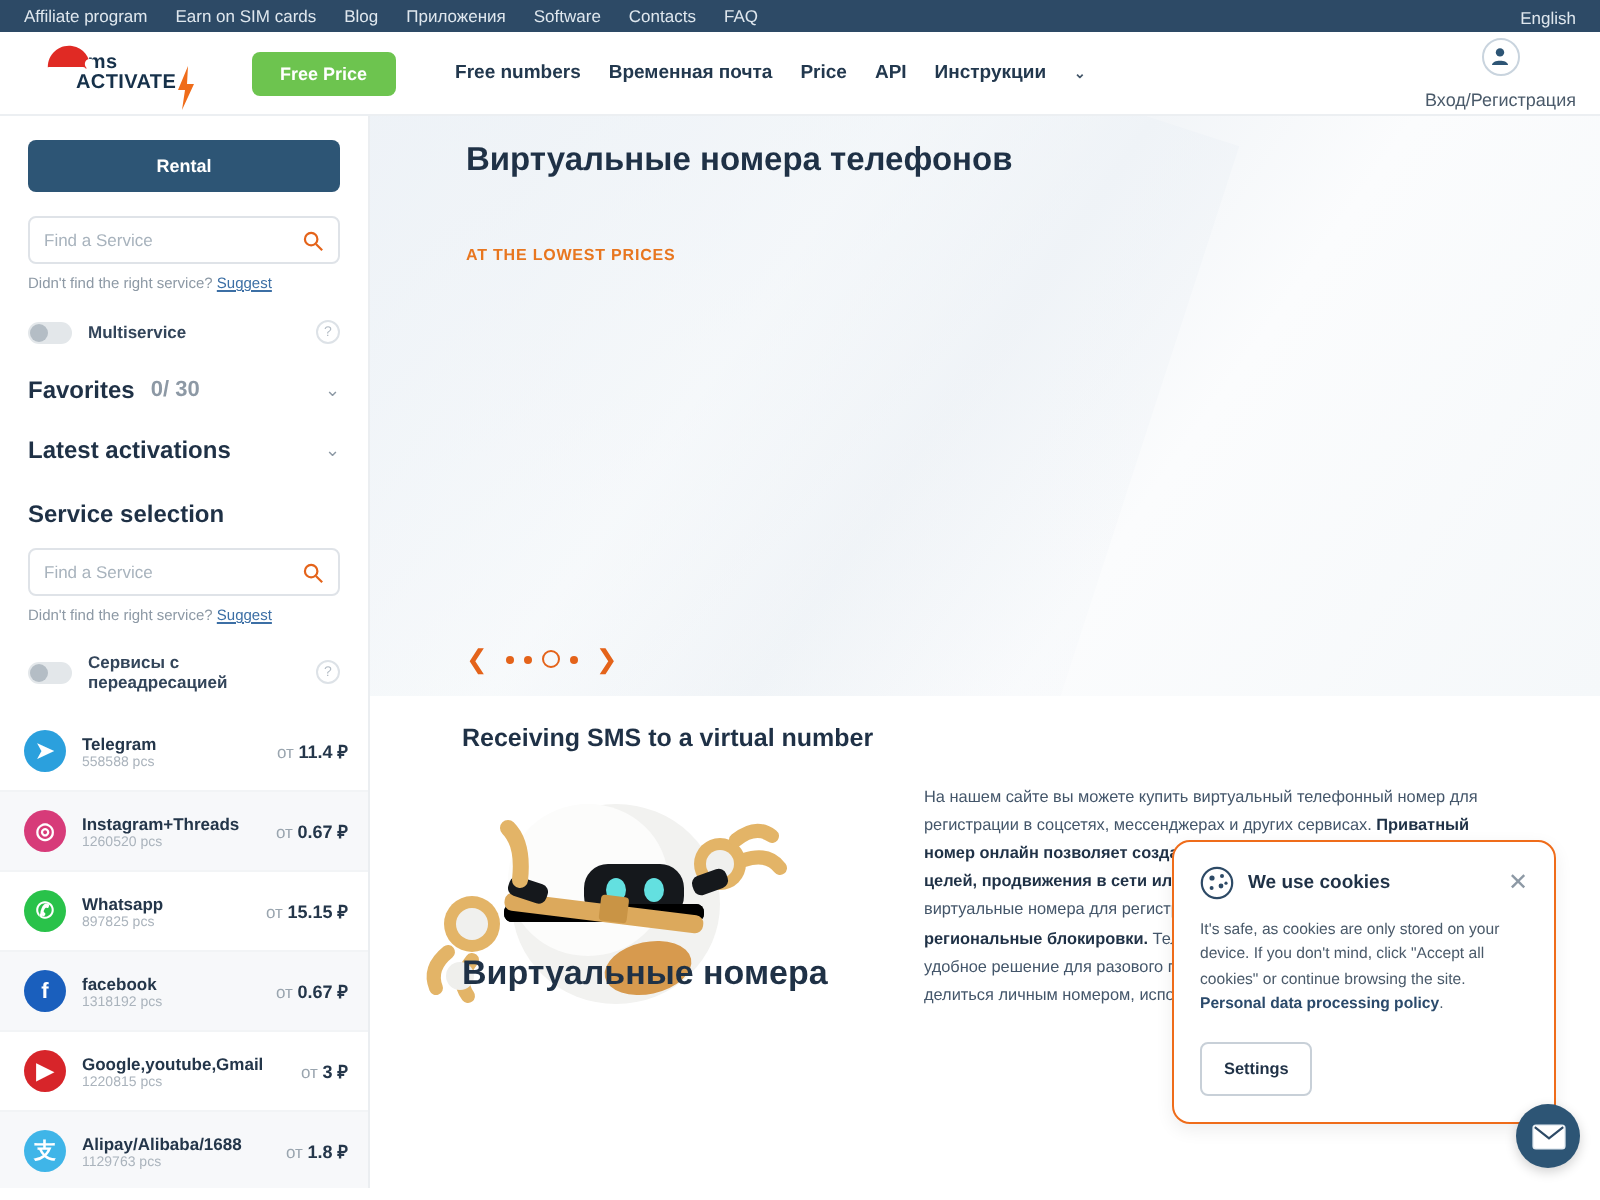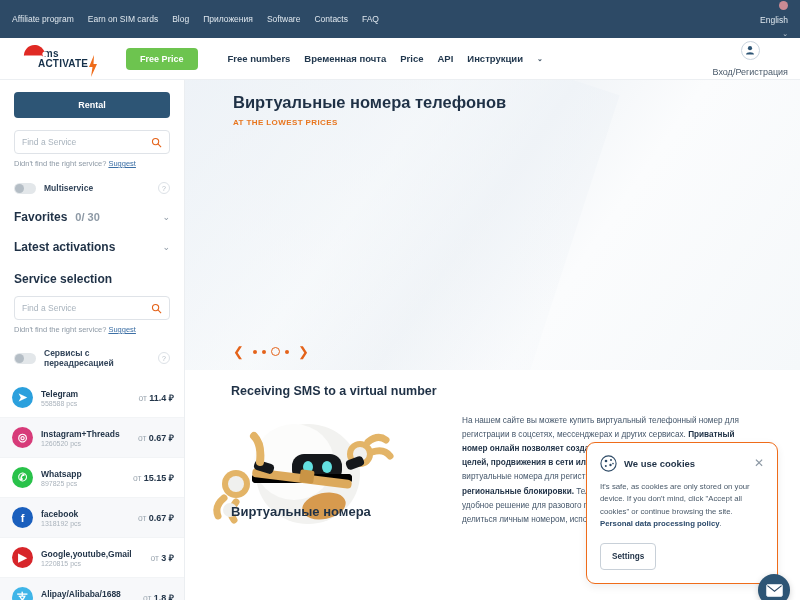--- a/index.html
+++ b/index.html
@@ -6,21 +6,21 @@
   html, body {
     width: 800px; height: 600px;
     overflow: hidden;
     font-family: "Liberation Sans", sans-serif;
     background: #ffffff;
     color: #2c3e50;
   }
 
   
   .topbar {
-    height: 38px;
+    height: 16px;
     background: #2d4a66;
     display: flex;
     align-items: center;
     padding: 0 12px;
     font-size: 8.5px;
     color: #dfe7ee;
   }
   .topbar-links { display: flex; gap: 14px; align-items: center; }
   .topbar-links span { cursor: pointer; white-space: nowrap; }
   .topbar-right { margin-left: auto; display: flex; align-items: flex-end; gap: 5px; flex-direction: column; }
@@ -195,21 +195,21 @@
     transform: rotate(18deg);
   }
   .hero-title {
     position: relative; z-index: 2;
     padding: 13px 0 0 48px;
     font-size: 16.5px; font-weight: bold; color: #1f3146;
   }
   .hero-sub {
     position: relative; z-index: 2;
     padding: 6px 0 0 48px;
-    font-size: 8px; font-weight: bold; color: #e8761f; letter-spacing: .4px;
+    font-size: 8px; font-weight: bold; color: #e8761f; letter-spacing: .4px; margin-top: 27px;
   }
   .carousel {
     position: absolute; left: 48px; bottom: 12px;
     display: flex; align-items: center; gap: 9px; z-index: 3;
   }
   .car-arrow { color: #e4631a; font-size: 13px; cursor: pointer; line-height: 1; }
   .dots { display: flex; align-items: center; gap: 5px; }
   .dot { width: 4px; height: 4px; border-radius: 50%; background: #e4631a; cursor: pointer; }
   .dot.active {
     width: 9px; height: 9px; background: transparent;
@@ -225,21 +225,21 @@
   .two-col { display: flex; position: relative; }
   .robot-col { width: 225px; position: relative; flex-shrink: 0; }
   .robot { position: absolute; left: -35px; top: 8px; width: 230px; height: 130px; }
   .text-col { flex: 1; padding-top: 16px; padding-left: 6px; }
   .text-col p {
     font-size: 8.2px; line-height: 1.72; color: #44566a; text-align: left;
   }
   .text-col b { color: #1f3146; }
   .bottom-h2 {
     position: absolute; left: 46px; bottom: 8px;
-    font-size: 13px; font-weight: bold; color: #1f3146;
+    font-size: 17px; font-weight: bold; color: #1f3146;
   }
 
   
   .cookie {
     position: absolute; right: 22px; bottom: 32px;
     width: 192px;
     background: #fff;
     border: 1px solid #ef6c1a;
     border-radius: 9px;
     padding: 12px 13px 13px 13px;

